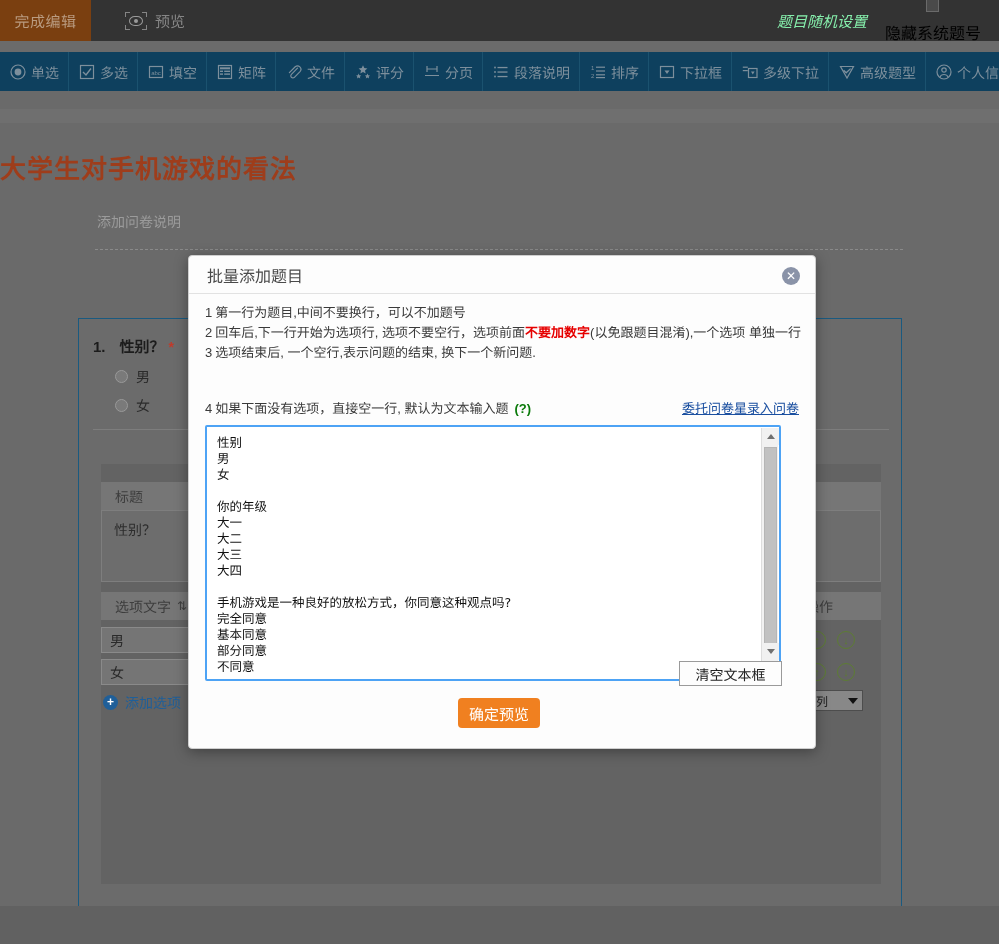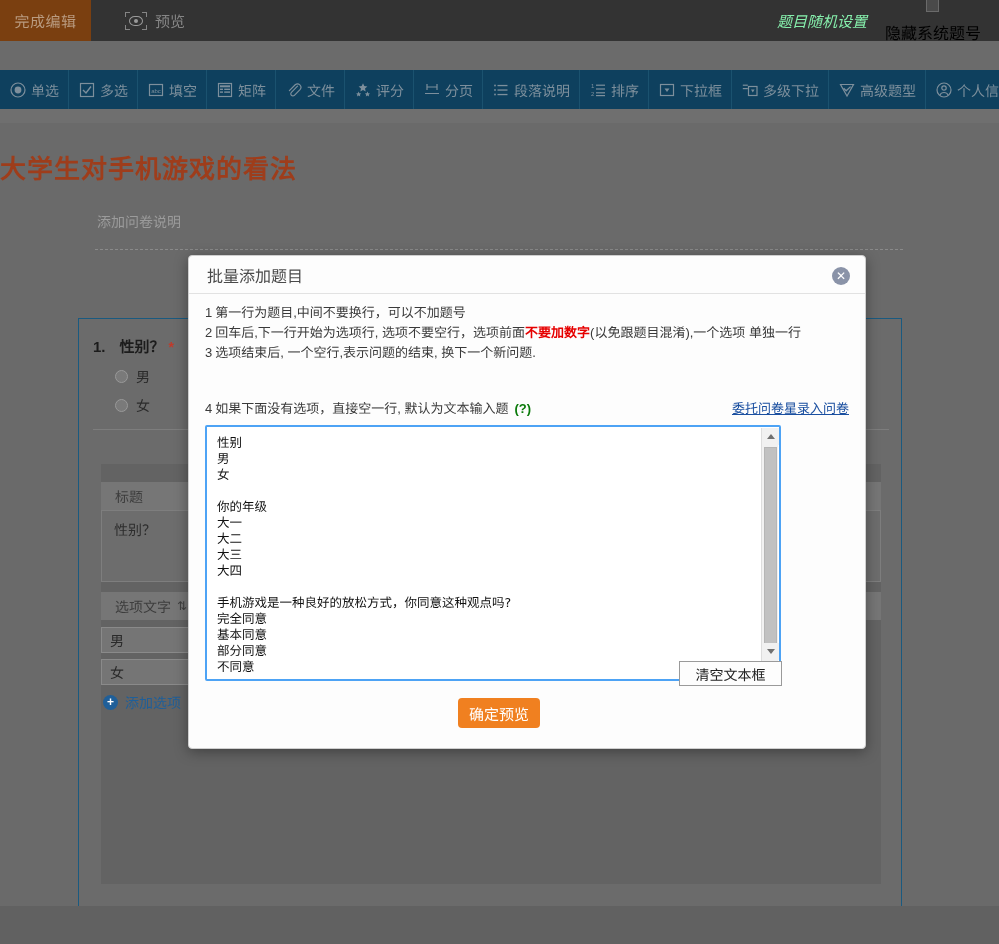--- a/index.html
+++ b/index.html
@@ -60,21 +60,21 @@
   }
 
   
   .strip {
     position: absolute; left: 0; top: 41px; width: 999px; height: 29px;
     background: #6b6b6b;
   }
 
   
   .toolbar {
-    position: absolute; left: 0; top: 70px; width: 999px; height: 39px;
+    position: absolute; left: 0; top: 52px; width: 999px; height: 39px;
     background: #0e405e;
     display: flex; align-items: center;
   }
   .tool-item {
     display: flex; align-items: center; gap: 5px;
     height: 39px; padding: 0 9px;
     color: #7d8f9c; font-size: 14px; cursor: pointer;
     border-right: 1px solid #1b526f;
     white-space: nowrap;
   }
@@ -205,21 +205,21 @@
     border-top: 6px solid #111;
   }
   .bottom-strip {
     position: absolute; left: 0; top: 906px; width: 999px; height: 38px;
     background: #616161;
   }
 
   
   .modal {
     position: absolute; left: 188px; top: 255px;
-    width: 678px; height: 494px;
+    width: 628px; height: 494px;
     background: #fdfdfd;
     border: 1px solid #cfcfcf;
     border-radius: 4px;
     box-shadow: 0 3px 14px rgba(0,0,0,0.35);
     z-index: 50;
   }
   .modal-head {
     position: relative; height: 38px;
     border-bottom: 1px solid #e2e2e2;
     display: flex; align-items: center;

